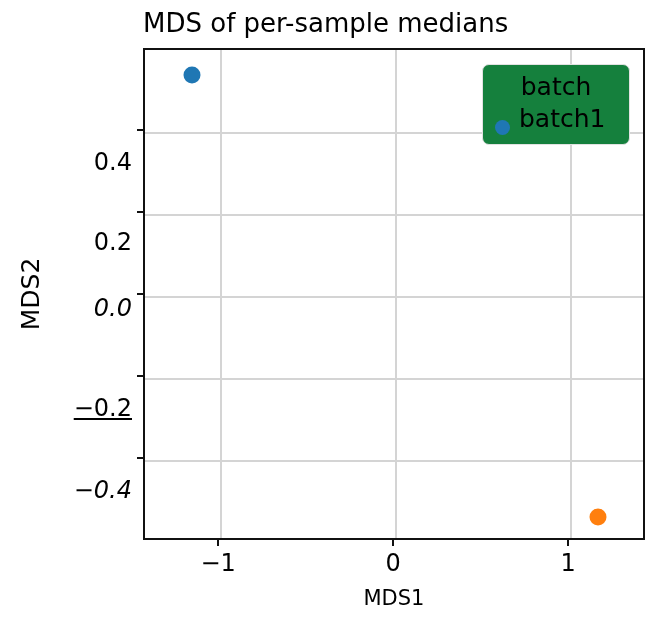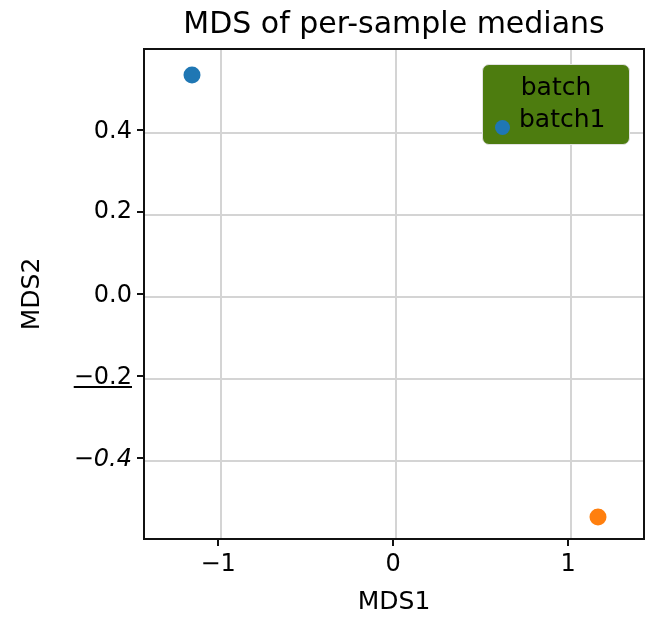--- a/index.html
+++ b/index.html
@@ -14,22 +14,21 @@
     background: #ffffff;
     font-family: "DejaVu Sans", sans-serif;
     overflow: hidden;
   }
   
   #chart-title {
     position: absolute;
     left: 143px;
     top: 6px;
     width: 502px;
-    text-align: center;
-    font-size: 30px;
+    font-size: 26px;
     color: #000000;
     line-height: 34px;
     white-space: nowrap;
   }
   
   #plot-area {
     position: absolute;
     left: 143px;
     top: 48px;
     width: 502px;
@@ -83,50 +82,51 @@
     white-space: nowrap;
   }
   .ticklabel-y {
     position: absolute;
     right: 528px;
     font-size: 24px;
     color: #000000;
     transform: translateY(-50%);
     white-space: nowrap;
     text-align: right;
+    margin-top: 32px;
   }
   
   #xlabel {
     position: absolute;
     left: 143px;
     top: 586px;
     width: 502px;
     text-align: center;
-    font-size: 25px;
+    font-size: 21px;
     color: #000000;
     white-space: nowrap;
   }
   #ylabel {
     position: absolute;
     left: 30px;
     top: 294px;
     font-size: 25px;
     color: #000000;
     white-space: nowrap;
     transform: translate(-50%, -50%) rotate(-90deg);
     transform-origin: center center;
   }
   
   #legend {
     position: absolute;
     left: 482px;
     top: 64px;
     width: 148px;
     box-sizing: border-box;
-    background: #4d7c0f;
+    background: #15803d;
     border: 1px solid #e2e2e2;
     border-radius: 7px;
     padding: 6px 12px 9px 12px;
   }
   #legend-title {
     font-size: 25px;
     color: #000000;
     text-align: center;
     line-height: 32px;
     white-space: nowrap;
@@ -181,21 +181,21 @@
   <div class="ticklabel-x" style="left: 568.038px;">1</div>
 
   <div class="tick-y" style="top: 129px;"></div>
   <div class="tick-y" style="top: 211px;"></div>
   <div class="tick-y" style="top: 293px;"></div>
   <div class="tick-y" style="top: 375px;"></div>
   <div class="tick-y" style="top: 457px;"></div>
 
   <div class="ticklabel-y" style="top: 130px;">0.4</div>
   <div class="ticklabel-y" style="top: 210px;">0.2</div>
-  <div class="ticklabel-y" style="top: 294px;">0.0</div>
+  <div class="ticklabel-y" style="top: 276px; font-style: italic;">0.0</div>
   <div class="ticklabel-y" style="top: 376px; text-decoration: underline;">−0.2</div>
   <div class="ticklabel-y" style="top: 458px; font-style: italic;">−0.4</div>
 
   <div id="xlabel">MDS1</div>
   <div id="ylabel">MDS2</div>
 
   <div id="legend">
     <div id="legend-title">batch</div>
     <div class="legend-entry">
       <span class="legend-marker" style="background:#1f77b4"></span>

